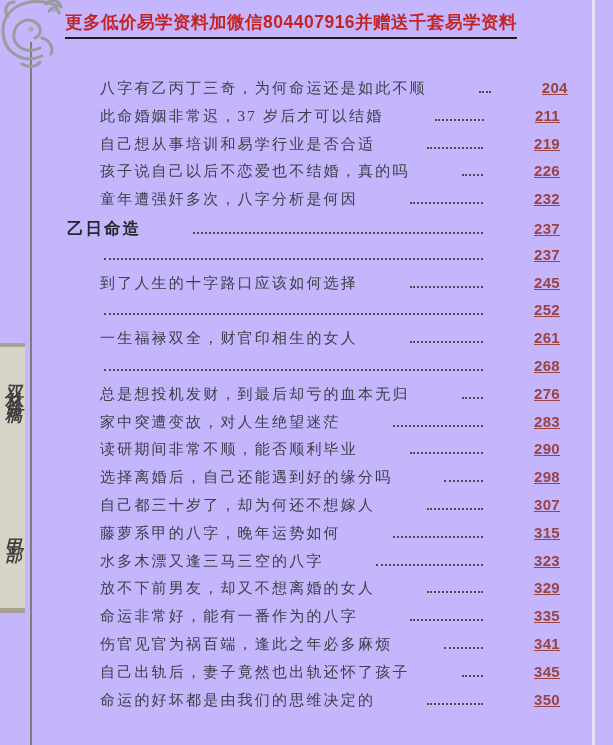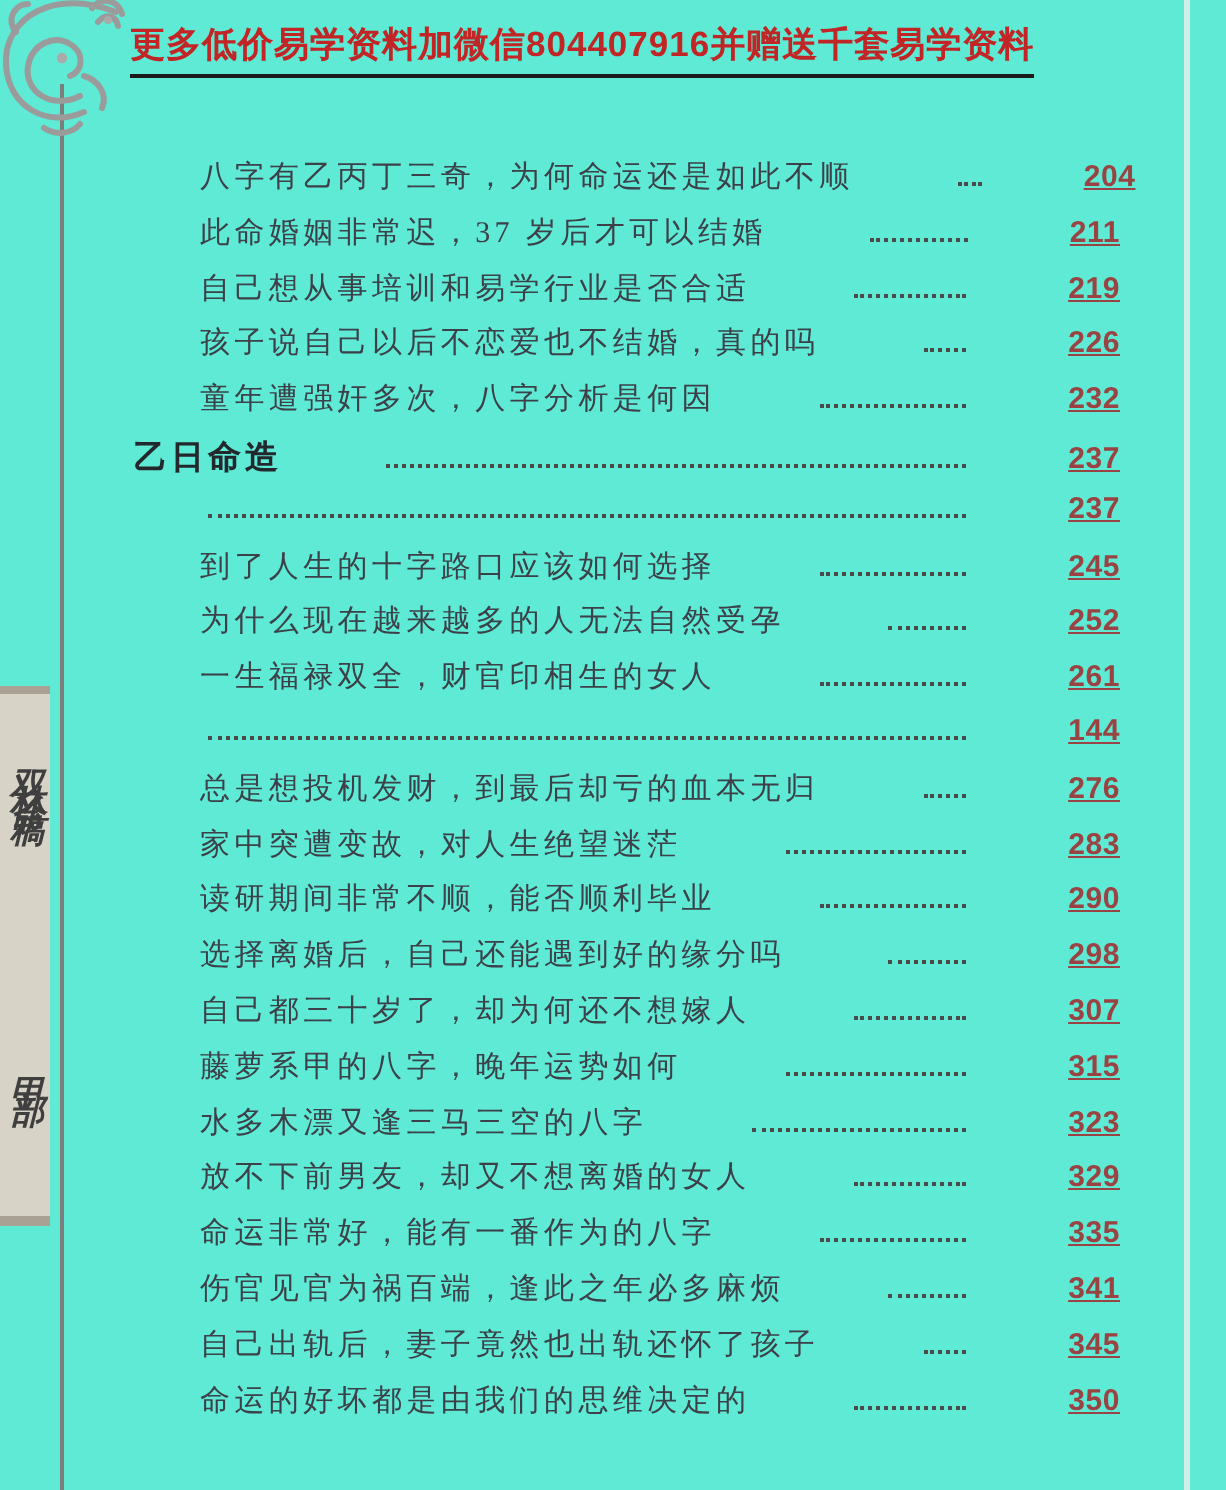--- a/index.html
+++ b/index.html
@@ -1,19 +1,19 @@
 <!DOCTYPE html>
 <html><head>
 <meta charset="utf-8">
 <style>
   html,body{margin:0;padding:0;background:#ffffff;}
   .page{
     position:relative;
     width:613px;height:745px;
-    background:#5eead4;
+    background:#c4b5fd;
     overflow:hidden;
     font-family:"Liberation Serif", serif;
   }
   
   .scan-edge{
     position:absolute;top:0;right:18px;width:3px;height:745px;
     background:#ededed;opacity:.8;
   }
   
   .dragon{position:absolute;left:-6px;top:-6px;width:74px;height:78px;}
@@ -161,32 +161,31 @@
       <div class="toc-row">
         <span class="leader"></span>
         <span class="page-num">237</span>
       </div>
       <div class="toc-row">
         <span class="toc-title">到了人生的十字路口应该如何选择</span>
         <span class="leader"></span>
         <span class="page-num">245</span>
       </div>
       <div class="toc-row">
-        <span class="toc-title">为什么现在越来越多的人无法自然受孕</span>
         <span class="leader"></span>
         <span class="page-num">252</span>
       </div>
       <div class="toc-row">
         <span class="toc-title">一生福禄双全，财官印相生的女人</span>
         <span class="leader"></span>
         <span class="page-num">261</span>
       </div>
       <div class="toc-row">
         <span class="leader"></span>
-        <span class="page-num">144</span>
+        <span class="page-num">268</span>
       </div>
       <div class="toc-row">
         <span class="toc-title">总是想投机发财，到最后却亏的血本无归</span>
         <span class="leader"></span>
         <span class="page-num">276</span>
       </div>
       <div class="toc-row">
         <span class="toc-title">家中突遭变故，对人生绝望迷茫</span>
         <span class="leader"></span>
         <span class="page-num">283</span>

